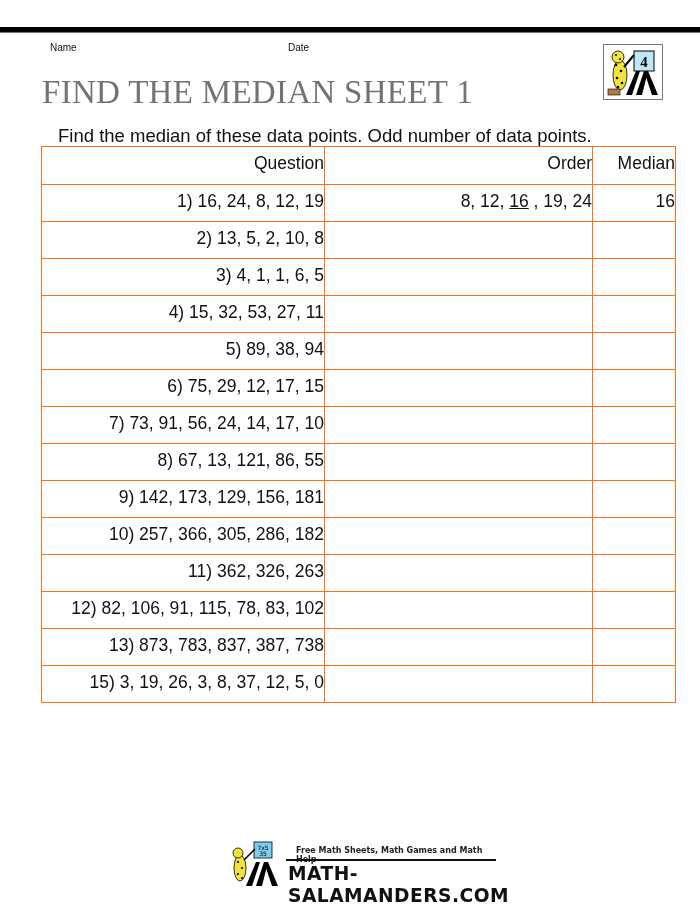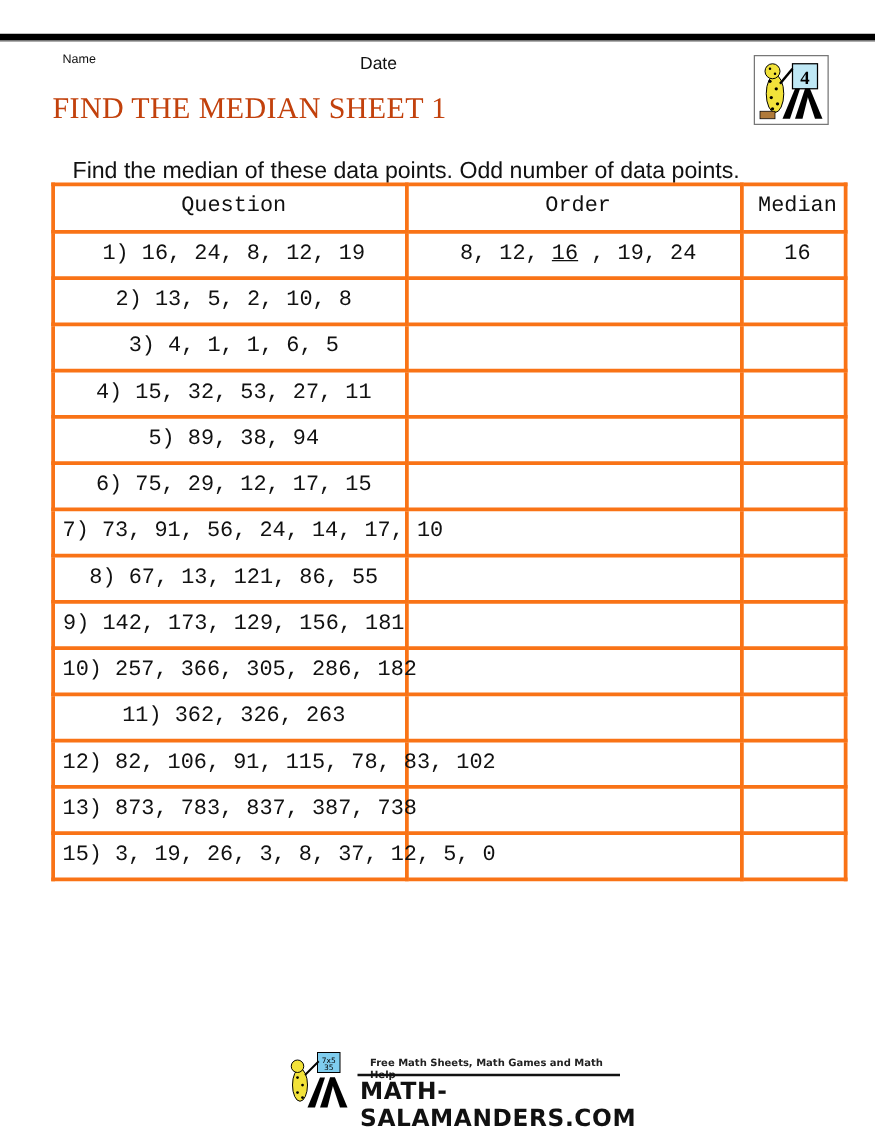--- a/index.html
+++ b/index.html
@@ -6,42 +6,42 @@
     body {
       width: 700px; height: 906px; background: #ffffff; position: relative;
       font-family: "Liberation Sans", "DejaVu Sans", sans-serif; color: #111;
       overflow: hidden;
     }
     .top-rule {
       position: absolute; left: 0; top: 27px; width: 700px; height: 5px;
       background: #000; border-bottom: 1px solid #777;
     }
     .label-name { position: absolute; left: 50px; top: 42px; font-size: 10px; }
-    .label-date { position: absolute; left: 288px; top: 42px; font-size: 14px; }
+    .label-date { position: absolute; left: 288px; top: 42px; font-size: 10px; }
     .logo-box {
       position: absolute; left: 603px; top: 44px; width: 60px; height: 56px;
       border: 1px solid #777; background: #fff; box-sizing: border-box;
     }
     .title {
-      position: absolute; left: 42px; top: 74px; font-size: 24px;
-      font-family: "Liberation Serif", "DejaVu Serif", serif; color: #c2410c;
+      position: absolute; left: 42px; top: 74px; font-size: 33px;
+      font-family: "Liberation Serif", "DejaVu Serif", serif; color: #737373;
       letter-spacing: 0.3px; margin: 0; font-weight: normal;
     }
     .instructions {
       position: absolute; left: 42px; top: 109px; font-size: 18.5px; margin: 16px;
       font-weight: normal;
     }
     table.grid {
       position: absolute; left: 41px; top: 146px; width: 634px;
       border-collapse: collapse; table-layout: fixed;
     }
     table.grid th, table.grid td {
-      border: 3px solid #f97316; height: 37px; padding: 0 0 0 6px;
-      font-size: 17.5px; font-weight: normal; text-align: center; vertical-align: top;
-      padding-top: 6px; box-sizing: border-box; white-space: nowrap; font-family: Liberation Mono, monospace;
+      border: 1px solid #f97316; height: 37px; padding: 0 0 0 6px;
+      font-size: 17.5px; font-weight: normal; text-align: right; vertical-align: top;
+      padding-top: 6px; box-sizing: border-box; white-space: nowrap;
     }
     table.grid th { height: 38px; }
     .col-q { width: 283px; }
     .col-o { width: 268px; }
     .col-m { width: 83px; }
     .u { text-decoration: underline; }
     .footer {
       position: absolute; left: 228px; top: 840px; width: 270px; height: 50px;
     }
     .footer-tagline {

